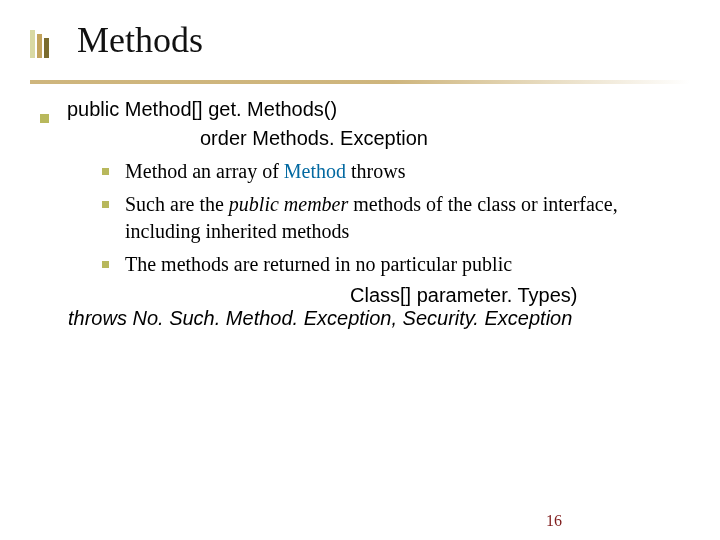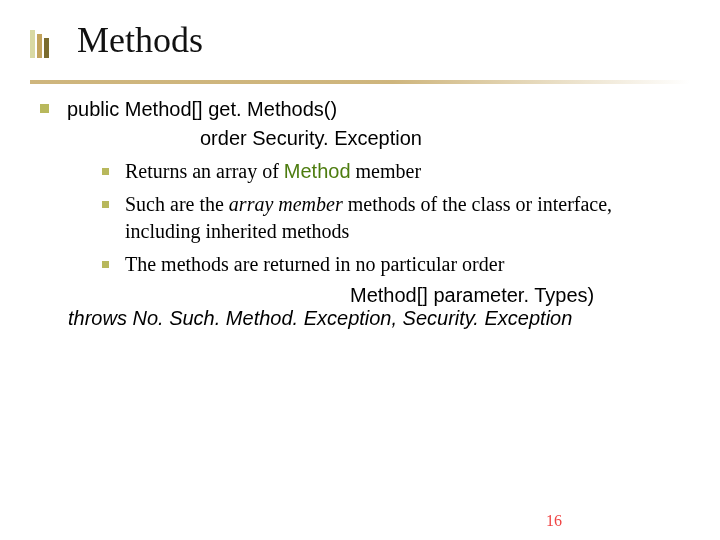--- a/index.html
+++ b/index.html
@@ -61,21 +61,21 @@
   .body {
     position: absolute;
     left: 40px;
     top: 96px;
     width: 640px;
     font-size: 20px;
   }
   .verdana { font-family: Verdana, Geneva, sans-serif; }
   .lvl1 {
     display: flex;
-    align-items: flex-start;
+    align-items: flex-end;
     margin-bottom: 4px;
   }
   .lvl1-cont {
     margin-left: 48px;
     margin-bottom: 8px;
   }
   .lvl2 {
     display: flex;
     align-items: flex-start;
     margin-left: 62px;
@@ -93,27 +93,27 @@
     margin-right: 18px;
   }
   .sq-small {
     width: 7px;
     height: 7px;
     margin-top: 10px;
     margin-right: 16px;
   }
   .txt { flex: 1 1 auto; line-height: 1.35; }
   .italic { font-style: italic; }
-  .code-orange { color: #4d7c0f; }
+  .code-orange { color: #0369a1; font-family: Liberation Serif, serif; }
   .pagenum {
     position: absolute;
     right: 14px;
     bottom: 10px;
     font-size: 16px;
-    color: #ef4444;
+    color: #7f1d1d;
   }
 </style>
 </head>
 <body>
 
 <div class="slide">
 
   <div class="title-wrap">
     <div class="title-line">
       <div class="title-bars">
@@ -128,44 +128,44 @@
 
   <div class="body">
 
     <div class="lvl1">
       <div class="sq-big"></div>
       <div class="txt verdana">
         <span>public Method[] </span><span>get. Methods()</span>
       </div>
     </div>
     <div class="lvl1-cont verdana" style="margin-left:160px;">
-      <span>order </span><span>Security. Exception</span>
+      <span>order </span><span>Methods. Exception</span>
     </div>
 
     <div class="lvl2">
       <div class="sq-small"></div>
       <div class="txt">
-        <span>Returns an array of </span><span class="verdana code-orange">Method</span><span> member</span>
+        <span>Method an array of </span><span class="verdana code-orange">Method</span><span> throws</span>
       </div>
     </div>
     <div class="lvl2">
       <div class="sq-small"></div>
       <div class="txt">
-        <span>Such are the </span><span class="italic">array member</span><span> methods of the class or interface, including inherited methods</span>
+        <span>Such are the </span><span class="italic">public member</span><span> methods of the class or interface, including inherited methods</span>
       </div>
     </div>
     <div class="lvl2">
       <div class="sq-small"></div>
       <div class="txt">
-        <span>The methods are returned in no particular order</span><span class="italic"></span><span></span>
+        <span>The methods are returned in no particular public</span><span class="italic"></span><span></span>
       </div>
     </div>
 
     <div class="verdana" style="margin-left:310px;">
-      <span>Method[] parameter. Types)</span>
+      <span>Class[] parameter. Types)</span>
     </div>
     <div class="verdana" style="margin-left:28px;font-style:italic;">
       <span>throws No. Such. Method. Exception, Security. Exception</span>
     </div>
 
   </div>
 
   <div class="pagenum">16</div>
 </div>
 

